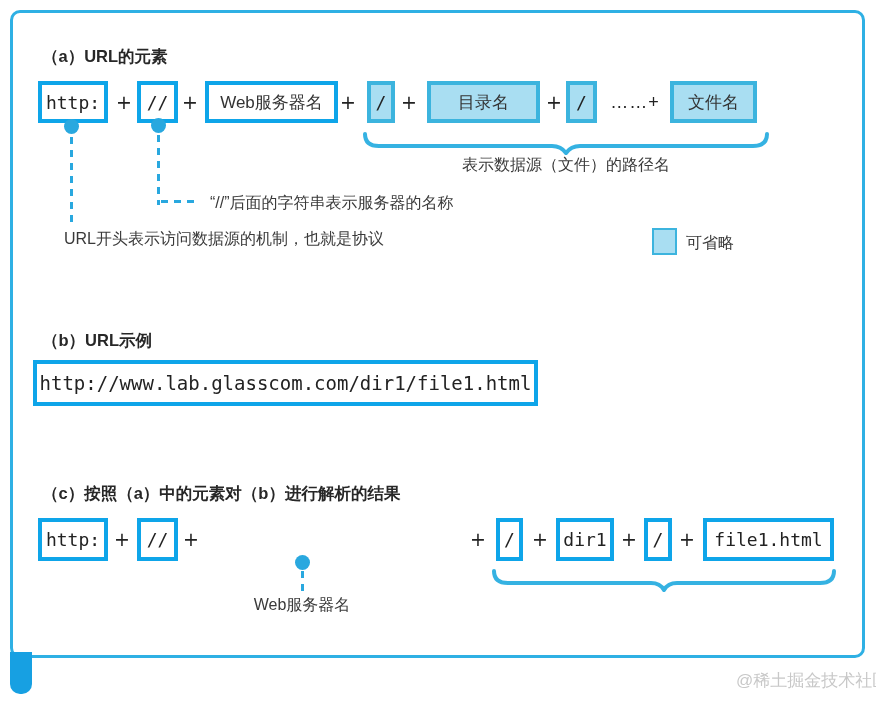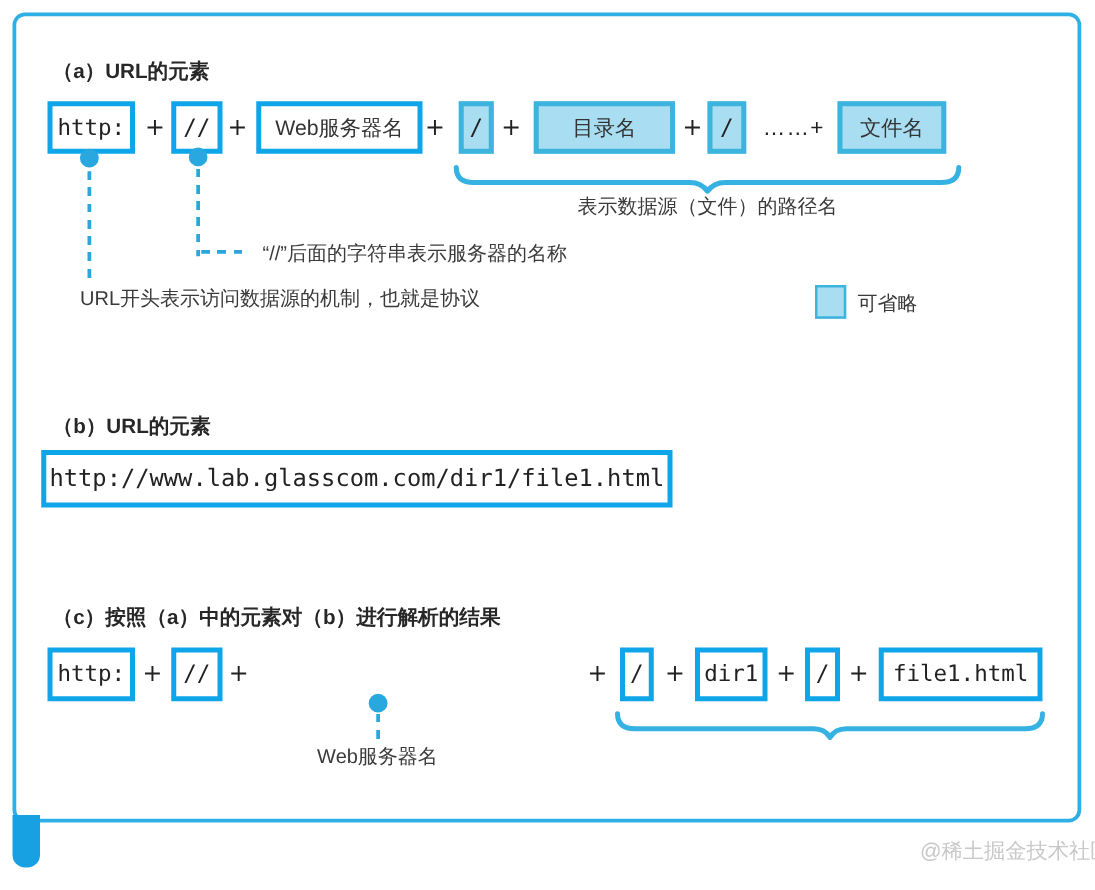--- a/index.html
+++ b/index.html
@@ -78,21 +78,21 @@
   <div class="abs note" style="left:64px; top:229px;">URL开头表示访问数据源的机制，也就是协议</div>
 
   <div class="abs legend-swatch" style="left:652px; top:228px;"></div>
   <div class="abs note" style="left:686px; top:233px;">可省略</div>
 
   <svg class="abs brace" style="left:362px; top:131px;" width="408" height="24" viewBox="0 0 408 24">
     <path d="M3,3 Q3,15 17,15 L190,15 Q199,15 204,22 Q209,15 218,15 L391,15 Q405,15 405,3" fill="none" stroke="#35b2e2" stroke-width="4" stroke-linecap="round" stroke-linejoin="round"></path>
   </svg>
   <div class="abs brace-label" style="left:366px; top:155px; width:400px;">表示数据源（文件）的路径名</div>
 
-  <div class="abs sec-title" style="left:42px; top:330px;">（b）URL的元素</div>
+  <div class="abs sec-title" style="left:42px; top:330px;">（b）URL示例</div>
   <div class="abs mono-box" style="left:33px; top:360px; width:505px; height:46px; font-size:19px;">http://www.lab.glasscom.com/dir1/file1.html</div>
 
   <div class="abs sec-title" style="left:42px; top:483px;">（c）按照（a）中的元素对（b）进行解析的结果</div>
 
   <div class="abs mono-box" style="left:38px; top:518px; width:70px; height:43px;">http:</div>
   <div class="abs plus" style="left:112px; top:518px;">+</div>
   <div class="abs mono-box" style="left:137px; top:518px; width:41px; height:43px;">//</div>
   <div class="abs plus" style="left:181px; top:518px;">+</div>
   <div class="abs plus" style="left:468px; top:518px;">+</div>
   <div class="abs mono-box" style="left:496px; top:518px; width:27px; height:43px;">/</div>

